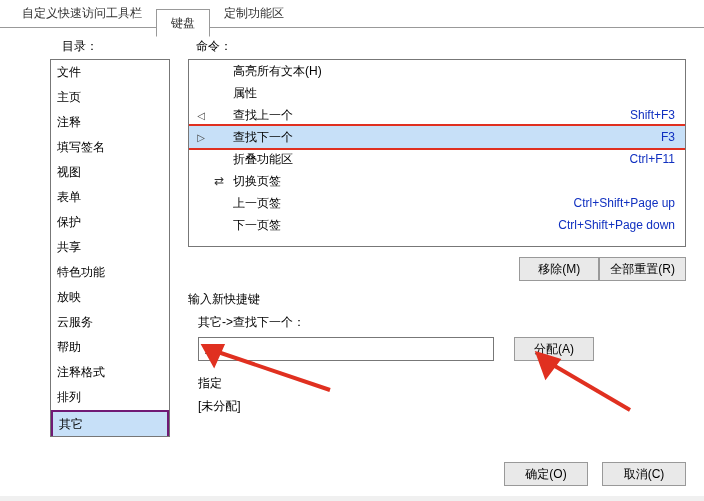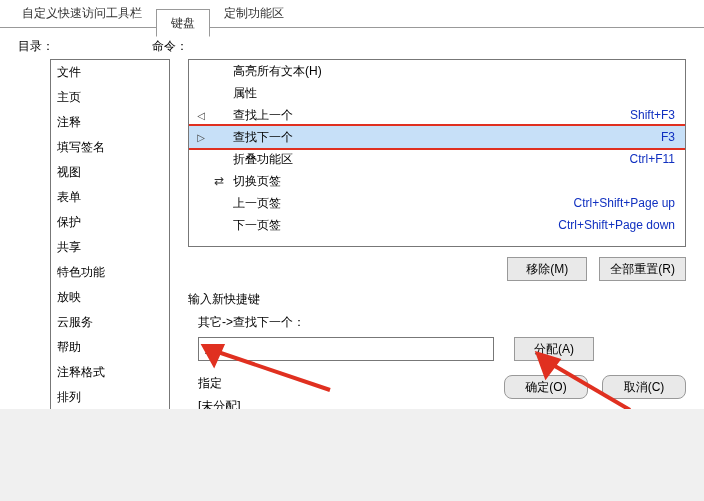--- a/index.html
+++ b/index.html
@@ -1,48 +1,48 @@
 <!DOCTYPE html>
 <html><head>
 <meta charset="utf-8">
 <style>
   * { box-sizing: border-box; margin: 0; padding: 0; font-family: "Microsoft YaHei", "SimSun", sans-serif; font-size: 12px; }
   body { background: #f0f0f0; }
-  .dialog { width: 704px; height: 409px; background: #fff; position: relative; }
+  .dialog { width: 704px; height: 496px; background: #fff; position: relative; }
   .tabs { display: flex; border-bottom: 1px solid #999; background: #fff; height: 28px; padding-left: 8px; }
   .tab { padding: 5px 14px; border: none; cursor: pointer; color: #333; }
   .tab.active { border: 1px solid #999; border-bottom: 1px solid #fff; background: #fff; position: relative; top: 10px; margin-top: -1px; }
   .content { padding: 10px 18px 6px 18px; display: flex; flex-direction: column; height: 426px; }
-  .labels-row { display: flex; margin-bottom: 4px; }
+  .labels-row { display: flex; margin-bottom: 4px; margin-left: 44px; }
   .lbl-dir { width: 120px; }
   .lbl-cmd { margin-left: 14px; }
   .panes { display: flex; gap: 18px; height: 378px; }
   .listbox { width: 120px; border: 1px solid #777; background: #fff; overflow: hidden; margin-left: 32px; }
   .listbox .item { padding: 4px 6px; cursor: pointer; }
   .listbox .item.selected { background: #c7e0f8; }
-  .hl-red { border: 2px solid #1d4ed8; }
+  .hl-red { border: 2px solid #701a75; }
   .right-col { flex: 1; display: flex; flex-direction: column; }
   .cmdlist { border: 1px solid #777; height: 188px; overflow: hidden; background:#fff; }
   .cmdrow { display: flex; align-items: center; padding: 2px 10px 2px 4px; height: 22px; position: relative; }
   .cmdrow .arrow { width: 16px; text-align: center; color: #444; font-size: 10px;}
   .cmdrow .icon { width: 20px; text-align: center; color: #333; font-size: 12px;}
   .cmdrow .txt { flex: 1; padding-left: 4px; }
   .cmdrow .sc { color: #1030c0; }
   .cmdrow.selected { background: #c7e0f8; }
   .row-hl-wrap { position:absolute; left: -4px; right: -4px; top:-2px; bottom:-2px; border:2px solid #e03020; pointer-events:none;}
-  .btn-row { display: flex; justify-content: flex-end; gap: 12px; margin: 10px 0 8px 0; }
+  .btn-row { display: flex; justify-content: flex-end; gap: 0; margin: 10px 0 8px 0; }
   .btn { min-width: 80px; height: 24px; padding: 0 10px; background: #e9e9e9; border: 1px solid #999; cursor: pointer; font-size:12px;}
   .section-lbl { margin: 2px 0 6px 0; font-family: Liberation Serif, serif; }
   .path-lbl { margin: 0 0 6px 10px; }
   .input-row { display: flex; align-items: center; gap: 20px; margin: 0 0 10px 10px;}
   .input-row input { width: 296px; height: 24px; border:1px solid #777; padding: 2px 6px; font-size:13px;}
   .assigned-lbl { margin: 4px 0 6px 10px;}
   .assigned-val { margin: 0 0 0 10px;}
   .footer { position:absolute; bottom: 10px; right: 18px; display:flex; gap:14px;}
-  .footer .btn { min-width: 84px; border-radius: 8px;}
+  .footer .btn { min-width: 84px;}
   
   .redarrow { position:absolute; pointer-events:none; }
   .redarrow svg line, .redarrow svg polygon { stroke:#e03020; stroke-width:4; fill:#e03020;}
 </style>
 </head>
 <body>
 
 <div class="dialog">
   <div class="tabs">
     <div class="tab">自定义快速访问工具栏</div>

